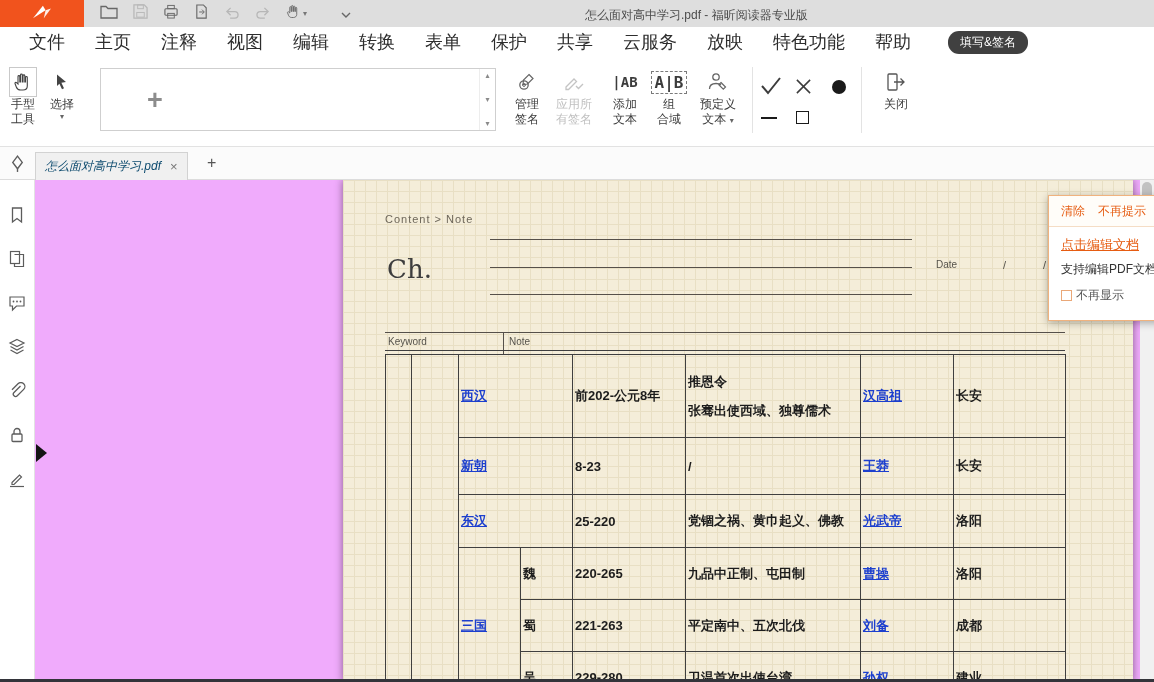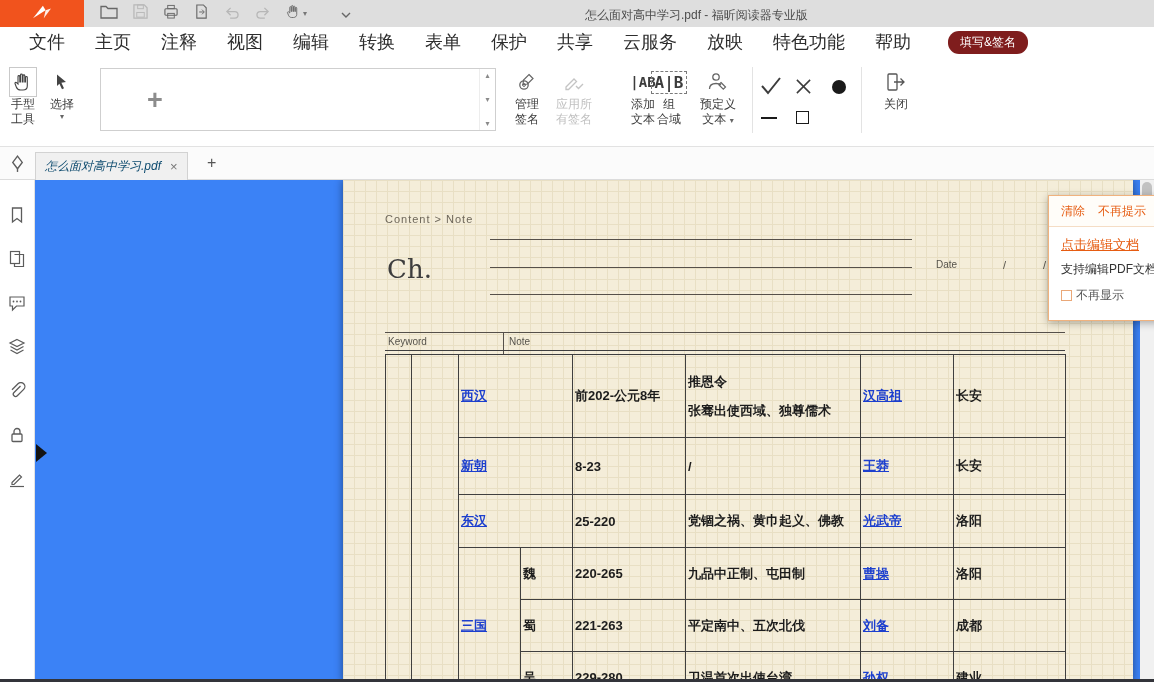--- a/index.html
+++ b/index.html
@@ -11,21 +11,21 @@
   .logo { position:absolute; left:0; top:0; width:84px; height:27px; background:#F1531D; display:flex; align-items:center; justify-content:center; cursor:pointer; }
   .tb-icons { position:absolute; left:100px; top:0; height:27px; display:flex; align-items:center; gap:15px; }
   .tb-btn { display:flex; align-items:center; color:#676767; cursor:pointer; }
   .tb-btn.disabled { color:#b7b7b7; }
   .tb-caret { font-size:8px; color:#777; margin-left:2px; }
   .tb-title { position:absolute; left:585px; top:7px; font-size:12px; color:#4c4c4c; white-space:nowrap; }
 
   
   .menubar { position:absolute; left:0; top:27px; right:0; height:30px; background:#fff; display:flex; align-items:center; padding-left:14px; }
   .menu-item { padding:0 15px; font-size:18px; color:#2d2d2d; cursor:pointer; white-space:nowrap; }
-  .menu-badge { margin-left:22px; background:#7f1d1d; color:#fff; font-size:12px; padding:3px 12px; border-radius:11px; cursor:pointer; white-space:nowrap; }
+  .menu-badge { margin-left:22px; background:#404040; color:#fff; font-size:12px; padding:3px 12px; border-radius:11px; cursor:pointer; white-space:nowrap; }
 
   
   .ribbon { position:absolute; left:0; top:57px; right:0; height:90px; background:#fff; border-bottom:1px solid #e2e2e2; }
   .vtool { position:absolute; top:10px; text-align:center; cursor:pointer; color:#3c3c3c; }
   .vtool .ic { display:flex; align-items:center; justify-content:center; height:30px; }
   .vtool .lbl { font-size:12px; line-height:15px; color:#3c3c3c; white-space:nowrap; }
   .vtool.disabled, .vtool.disabled .lbl { color:#c0c0c0; }
   .vtool .caret { font-size:8px; color:#666; line-height:10px; }
   .sep { position:absolute; top:10px; width:1px; height:66px; background:#e3e3e3; }
   .sigbox { position:absolute; left:100px; top:11px; width:396px; height:63px; border:1px solid #cfcfcf; background:#fff; }
@@ -46,21 +46,21 @@
   .doc-tab .t-lbl { font-size:12px; color:#0c4a6e; white-space:nowrap;font-style:italic; }
   .doc-tab .t-x { font-size:13px; color:#777; cursor:pointer; }
   .new-tab { position:absolute; left:207px; top:7px; font-size:16px; color:#555; cursor:pointer; }
 
   
   .main { position:absolute; left:0; top:180px; right:0; bottom:0; }
   .side-icons { position:absolute; left:0; top:0; width:35px; height:100%; background:#fff; border-right:1px solid #e2e2e2; display:flex; flex-direction:column; align-items:center; padding-top:26px; gap:26px; }
   .side-btn { color:#5c5c5c; cursor:pointer; height:18px; }
   .expand-handle { position:absolute; left:36px; top:264px; width:0; height:0; border-left:11px solid #141414; border-top:9px solid transparent; border-bottom:9px solid transparent; cursor:pointer; z-index:5; }
 
-  .doc-area { position:absolute; left:35px; top:0; right:14px; bottom:0; background:#3b82f6; overflow:hidden; }
+  .doc-area { position:absolute; left:35px; top:0; right:14px; bottom:0; background:#f0abfc; overflow:hidden; }
 
   
   .page { position:absolute; left:308px; top:0; width:790px; height:502px; background-color:#F4EDD9;
     background-image:linear-gradient(#E8DFC4 1px, transparent 1px), linear-gradient(90deg, #E8DFC4 1px, transparent 1px);
     background-size:11px 11px; box-shadow:0 0 8px rgba(0,0,0,.45); overflow:hidden; }
   .breadcrumb { position:absolute; left:42px; top:33px; font-size:11px; color:#6e675a; letter-spacing:1px; }
   .chapter { position:absolute; left:44px; top:74px; font-size:26px; color:#3d3d3d; font-family:"DejaVu Serif","Liberation Serif",serif; }
   .rule { position:absolute; left:147px; width:422px; border-top:1.2px solid #55504a; }
   .page-title { position:absolute; left:192px; top:82px; width:400px; text-align:center; font-size:42px; font-weight:bold; letter-spacing:3px; color:#1B2B66; font-family:"DejaVu Serif","Liberation Serif",serif; white-space:nowrap; }
   .date-lbl { position:absolute; left:593px; top:79px; font-size:10px; color:#55524a; }
@@ -225,21 +225,21 @@
       <span class="ic">
         <svg width="22" height="22" viewBox="0 0 22 22">
             <path d="M3 16l8-8 2.5 2.5-8 8H3z" fill="none" stroke="#c4c4c4" stroke-width="1.3"></path>
             <path d="M13 15l2.5 2.5L20 13" fill="none" stroke="#c4c4c4" stroke-width="1.4"></path>
           </svg>
       </span>
       <div class="lbl">应用所</div>
       <div class="lbl">有签名</div>
     </div>
 
-    <div class="vtool" style="left:621px; width:44px;">
+    <div class="vtool" style="left:603px; width:44px;">
       <span class="ic icon-text">|AB</span>
       <div class="lbl">添加</div>
       <div class="lbl">文本</div>
     </div>
 
     <div class="vtool" style="left:649px; width:40px;">
       <span class="ic">
           <span class="icon-text boxed">A|B</span>
         </span>
       <div class="lbl">组</div>

